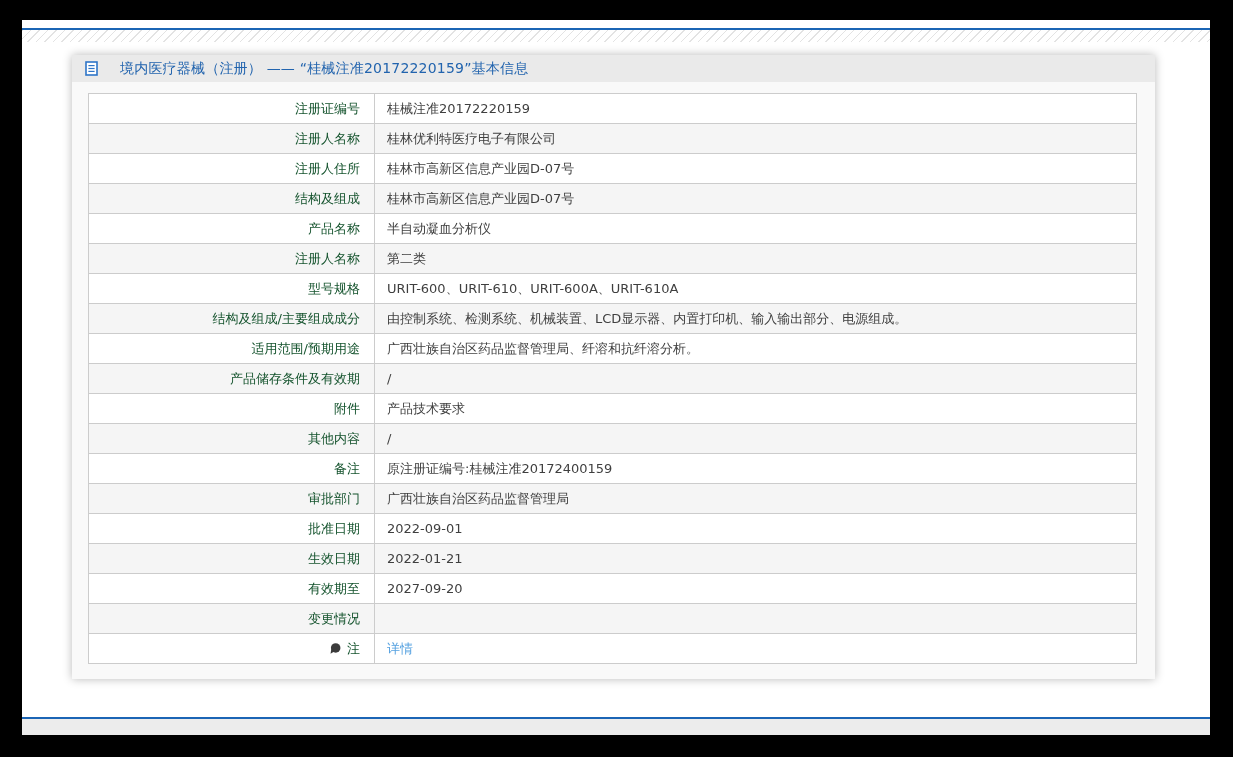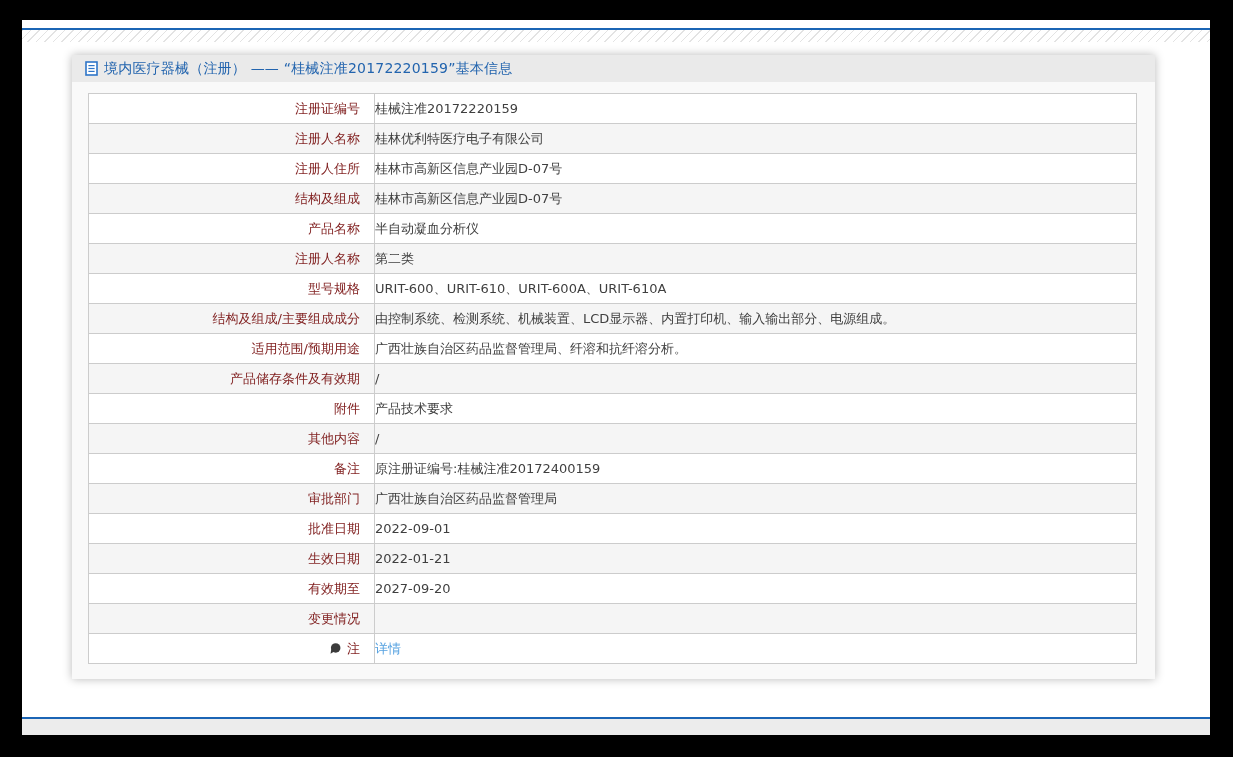--- a/index.html
+++ b/index.html
@@ -33,21 +33,21 @@
   .panel-titlebar {
     height:27px; background:#eaeaea;
     display:flex; align-items:center;
     padding-left:13px;
     margin-bottom:11px;
   }
   .panel-title {
     color:var(--title,#2264ae);
     font-size:14px;
     letter-spacing:.2px;
-    display:flex; align-items:center; gap:4px;
+    display:flex; align-items:center; gap:20px;
     white-space:nowrap;
   }
   .doc-icon { display:inline-flex; margin-right:2px; }
   table.info {
     margin-left:16px;
     width:1049px;
     border-collapse:collapse;
     table-layout:fixed;
     background:#fff;
     font-size:13px;
@@ -55,23 +55,24 @@
   table.info th, table.info td {
     border:1px solid #ccc;
     height:30px;
     font-weight:normal;
     vertical-align:middle;
   }
   table.info th {
     width:286px;
     text-align:right;
     padding-right:14px;
-    color:#7f1d1d;
+    color:#14532d;
   }
   table.info td {
+    padding-left:12px;
     color:#3f3f3f;
     text-align:left;
   }
   tbody tr:nth-child(even) th,
   tbody tr:nth-child(even) td { background:#f5f5f5; }
   .row-icon { display:inline-block; vertical-align:-1px; margin-right:2px; }
   .row-value.link { color:var(--link,#55a1e0); cursor:pointer; }
   .bottom-rule {
     position:absolute; left:0; right:0; bottom:16px; height:2px;
     background:var(--accent,#1b65b5);

